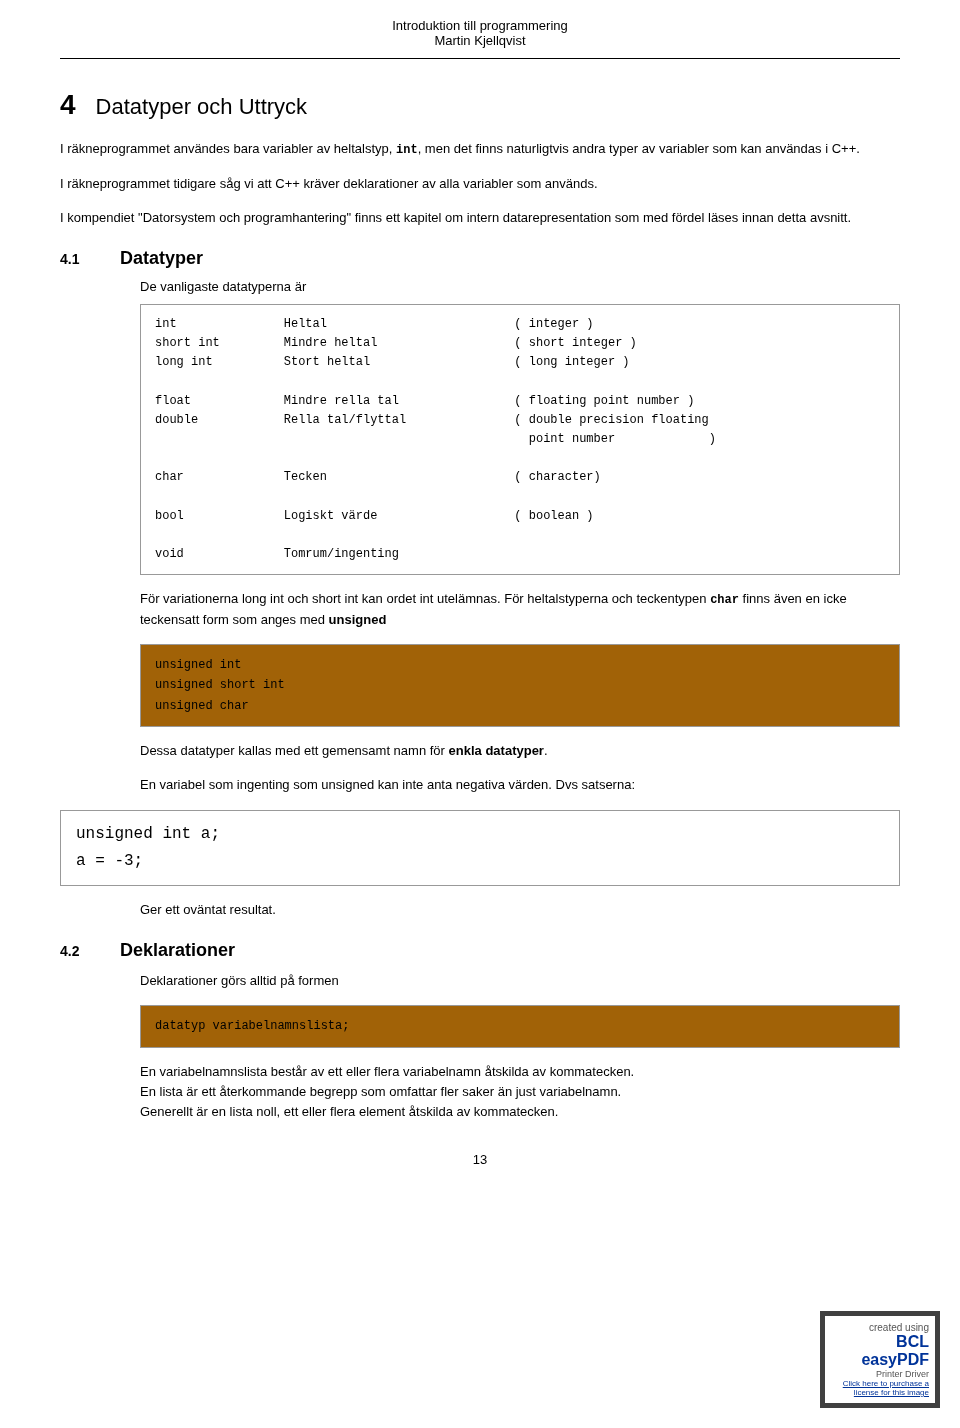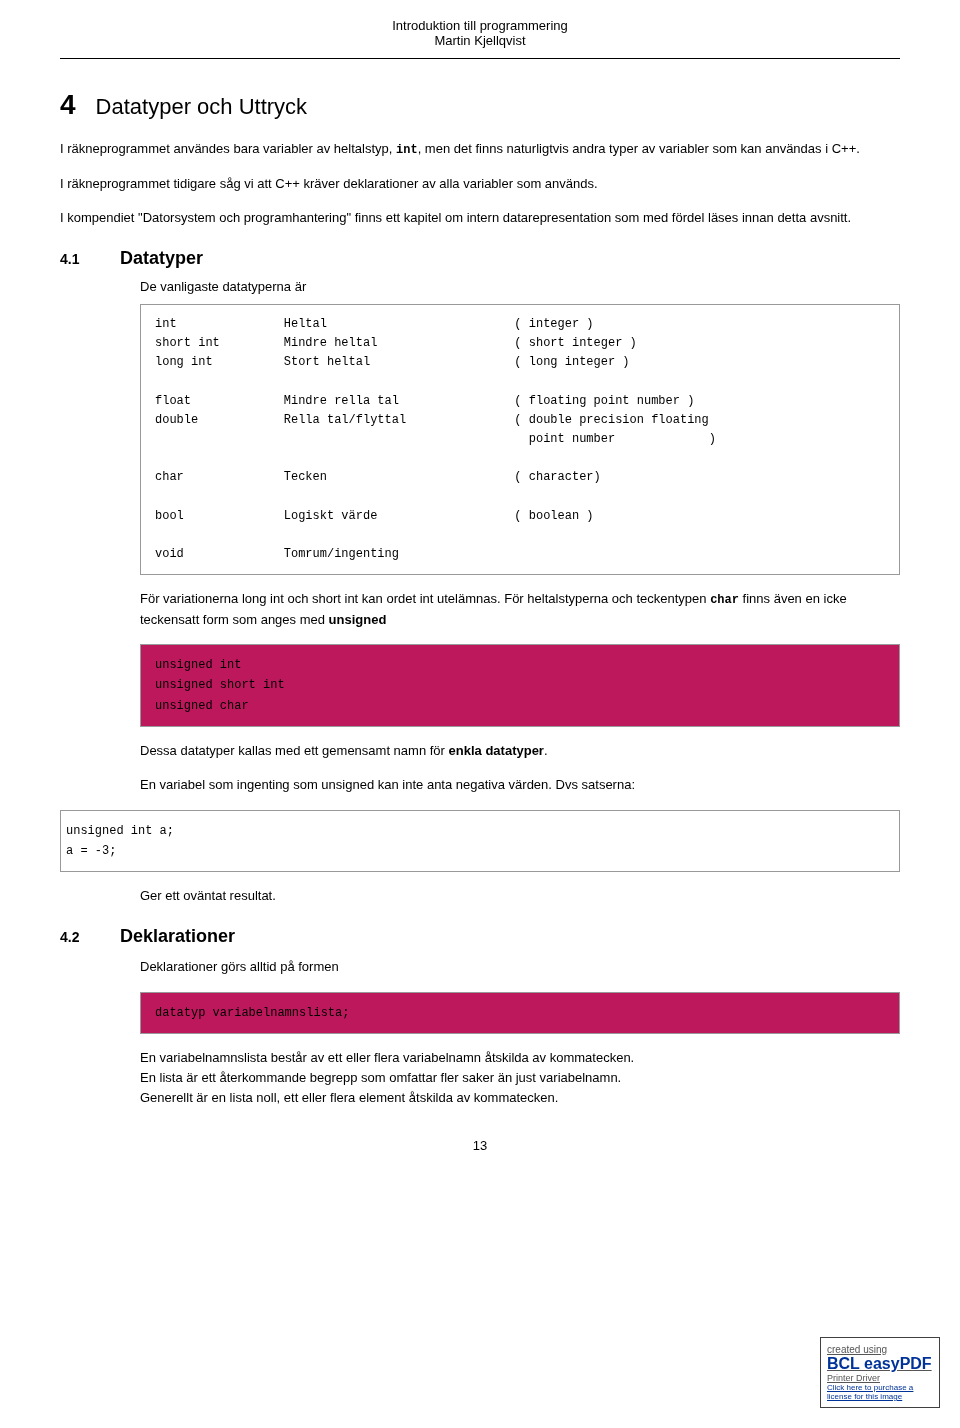--- a/index.html
+++ b/index.html
@@ -101,30 +101,30 @@
       font-family: 'Courier New', Courier, monospace;
       font-size: 12px;
     }
     .code-block {
       border: 1px solid #999;
       margin: 10px 0 14px 80px;
       padding: 10px 14px;
       font-family: 'Courier New', Courier, monospace;
       font-size: 12px;
       line-height: 1.7;
-      background: #be185d;
+      background: #a16207;
       white-space: pre;
       width: calc(100% - 80px);
     }
     .code-block-full {
       border: 1px solid #999;
       margin: 10px 0 14px 0;
-      padding: 10px 5px;
-      font-family: 'Courier New', Courier, monospace;
-      font-size: 12px;
+      padding: 10px 15px;
+      font-family: 'Courier New', Courier, monospace;
+      font-size: 16px;
       line-height: 1.7;
       background: #fff;
       white-space: pre;
       width: 100%;
     }
     .bold { font-weight: bold; }
     .inline-code {
       font-family: 'Courier New', Courier, monospace;
       font-size: 12px;
     }
@@ -134,26 +134,25 @@
       font-size: 13px;
     }
     .footer-logo {
       position: absolute;
       bottom: 20px;
       right: 20px;
       width: 120px;
       text-align: center;
     }
     .footer-logo-box {
-      border: 1px solid #404040;
+      border: 5px solid #404040;
       padding: 6px;
       font-size: 10px;
       color: #555;
-      text-align: left;
-      text-decoration: underline;
+      text-align: right;
     }
     .footer-logo-title {
       font-size: 16px;
       font-weight: bold;
       color: #003399;
     }
     .footer-logo-sub {
       font-size: 9px;
       color: #555;
     }

